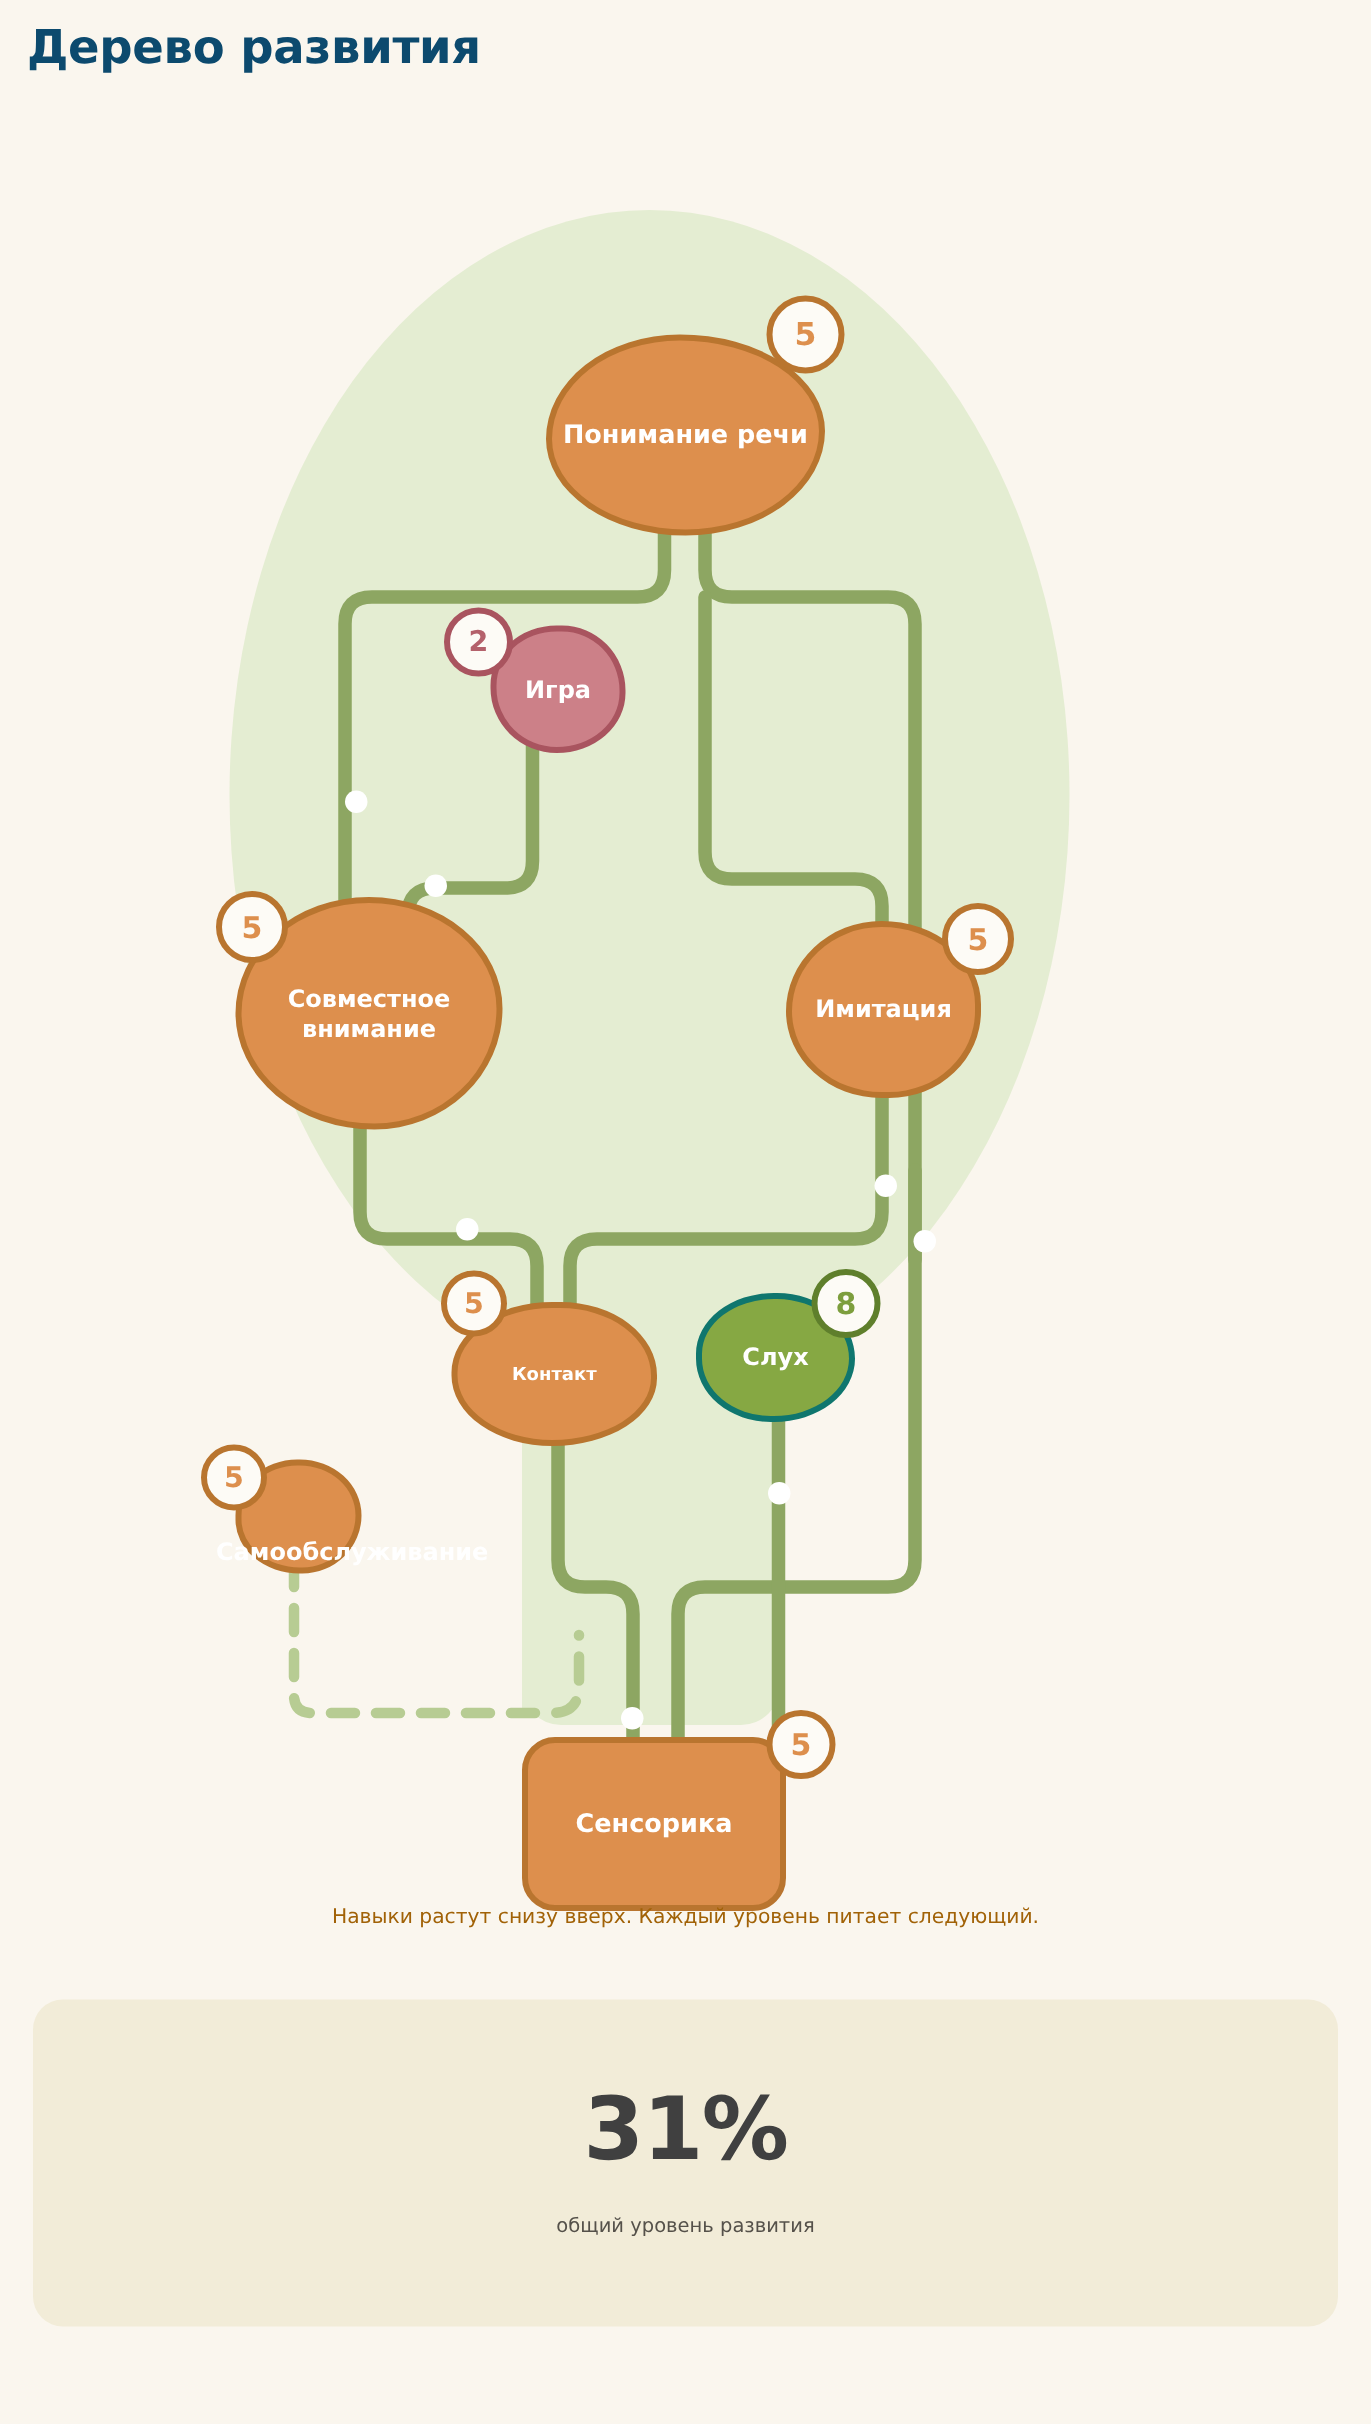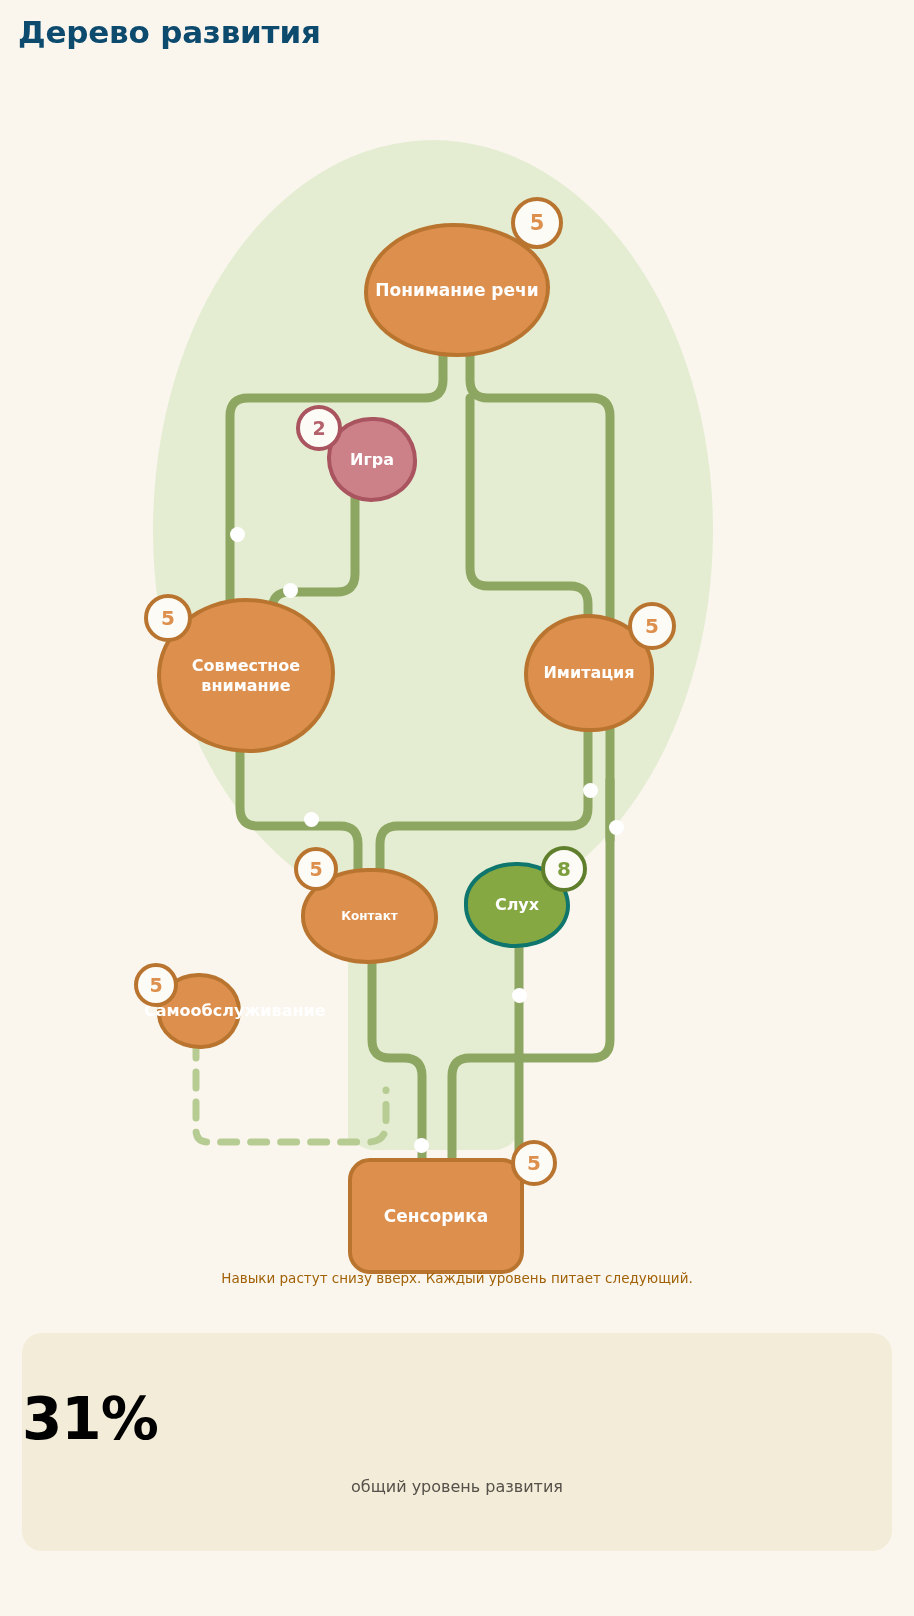--- a/index.html
+++ b/index.html
@@ -48,26 +48,26 @@
     color:#a16207;
   }
 
   .summary-card{
     position:absolute;left:22px;top:1333px;width:870px;height:218px;
     background:#f2ecd8;
     border-radius:20px;
     box-sizing:border-box;
   }
   .summary-pct{
-    position:absolute;left:0;top:52px;width:870px;
-    font-size:58px;font-weight:bold;color:#000000;letter-spacing:-1px;
+    position:absolute;left:0;top:52px;width:870px;text-align:center;
+    font-size:58px;font-weight:bold;color:#404040;letter-spacing:-1px;
   }
   .summary-label{
     position:absolute;left:0;top:144px;width:870px;text-align:center;
-    font-size:16px;color:#55514a;
+    font-size:13px;color:#55514a;
   }
 </style>
 </head>
 <body>
 
 <div class="page">
 
   <div class="title">Дерево развития</div>
 
   <div class="tree-area">
@@ -144,21 +144,21 @@
       <span>5</span>
     </div>
 
     <div class="node" style="left:464px;top:782px;width:106px;height:86px;background:#86a843;border:4px solid #0f766e;border-radius:50% 50% 52% 48%/48% 52% 50% 50%;font-size:16px;">
       <span class="node-label">Слух</span>
     </div>
     <div class="badge" style="left:541px;top:766px;width:46px;height:46px;border:4px solid #5f7f2c;color:#7d9e3d;font-size:20px;">
       <span>8</span>
     </div>
 
-    <div class="node" style="left:157px;top:893px;width:84px;height:76px;background:#dd8f4d;border:4px solid #b9752f;border-radius:50% 50% 48% 52%/50% 50% 52% 48%;font-size:16px;overflow:visible;">
+    <div class="node" style="left:157px;top:893px;width:84px;height:76px;background:#dd8f4d;border:4px solid #b9752f;border-radius:50% 50% 48% 52%/50% 50% 52% 48%;font-size:16px;overflow:visible;align-items:flex-end;">
       <span class="node-label" style="white-space:normal;width:110px;">Самообслуживание</span>
     </div>
     <div class="badge" style="left:134px;top:883px;width:44px;height:44px;border:4px solid #b9752f;color:#dd8f4d;font-size:19px;">
       <span>5</span>
     </div>
 
     <div class="node" style="left:348px;top:1078px;width:176px;height:116px;background:#dd8f4d;border:4px solid #b9752f;border-radius:22px;font-size:17px;">
       <span class="node-label">Сенсорика</span>
     </div>
     <div class="badge" style="left:511px;top:1060px;width:46px;height:46px;border:4px solid #b9752f;color:#dd8f4d;font-size:20px;">

